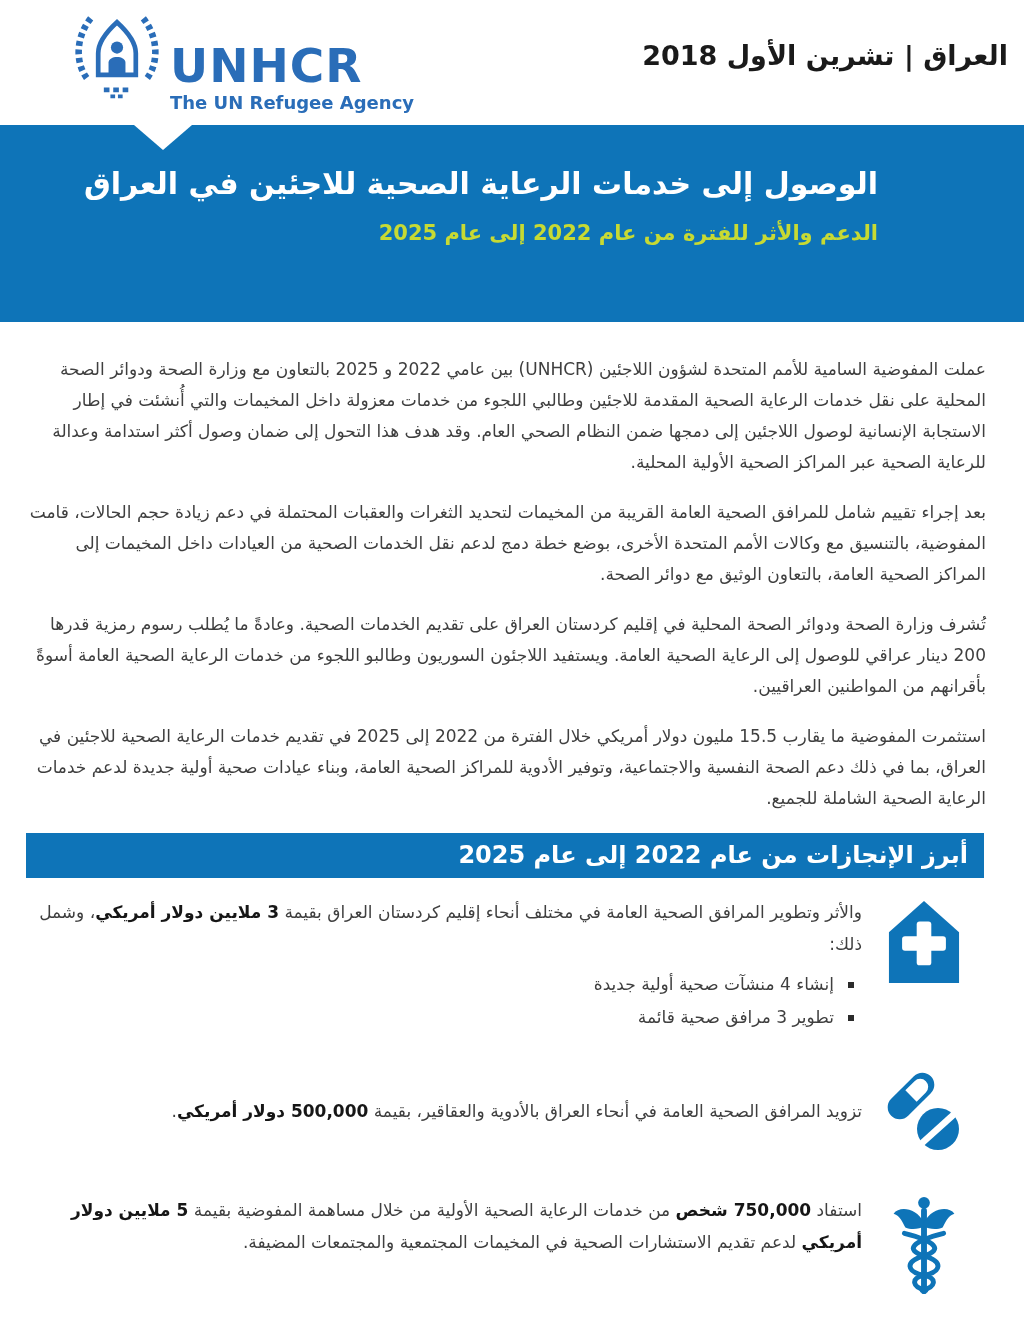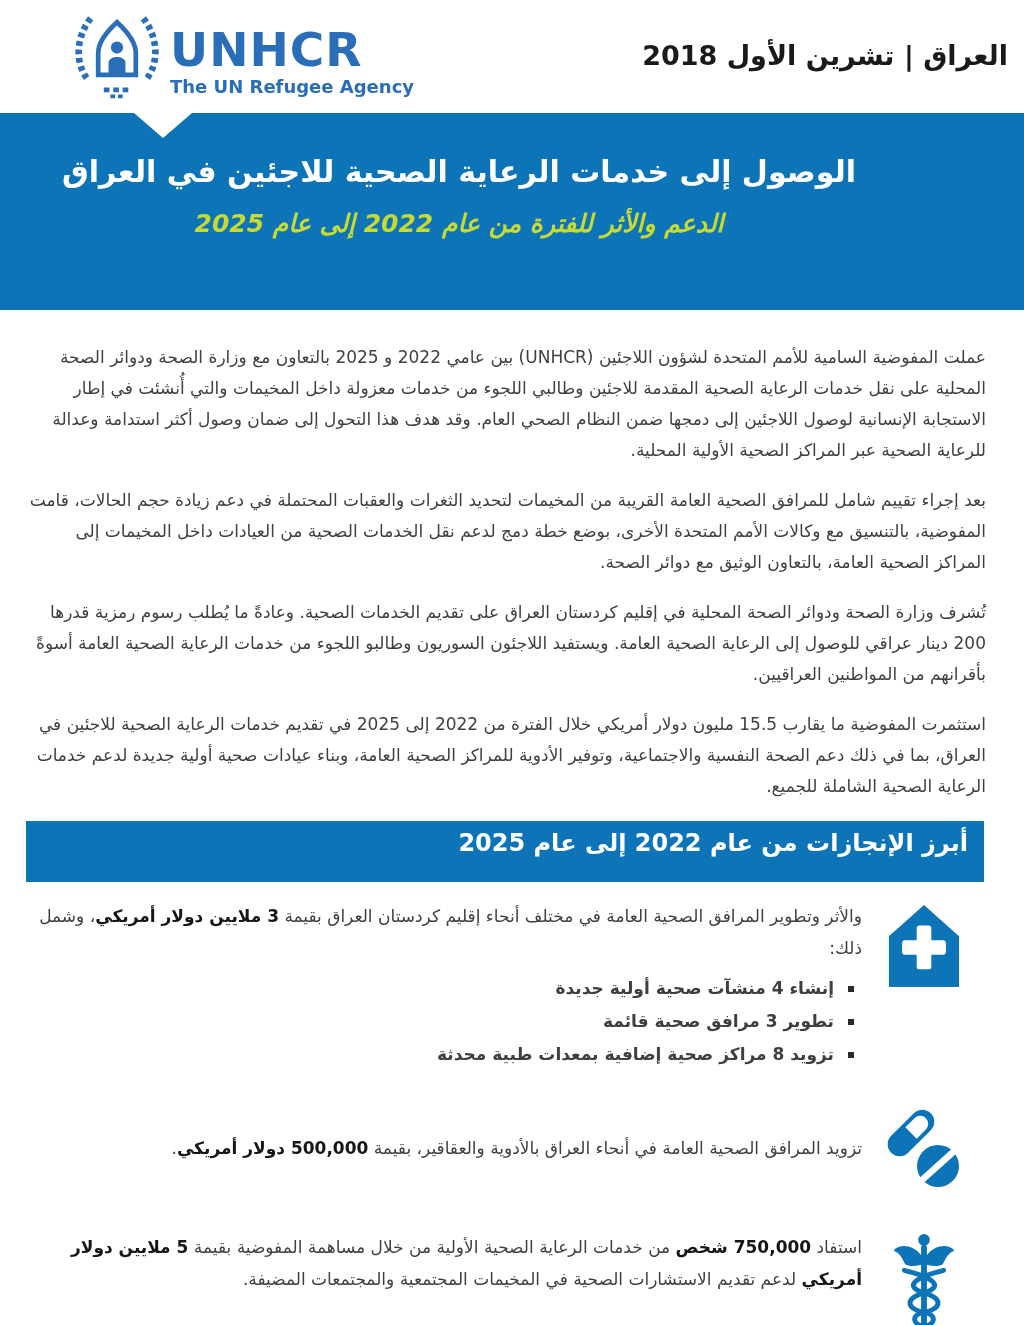--- a/index.html
+++ b/index.html
@@ -13,48 +13,48 @@
   body{
     width:1024px;height:1325px;background:#ffffff;
     font-family:"DejaVu Sans", sans-serif;
     overflow:hidden;position:relative;
   }
   
   .header{position:relative;height:113px;background:#fff;}
   .logo{position:absolute;left:70px;top:10px;display:flex;align-items:flex-start;}
   .emblem{width:94px;height:92px;display:block;}
   .logo-textcol{margin-left:6px;color:var(--logo-blue);}
-  .logo-name{font-size:47px;font-weight:bold;letter-spacing:1px;line-height:1;margin-top:16px;}
+  .logo-name{font-size:47px;font-weight:bold;letter-spacing:1px;line-height:1;margin-top:32px;}
   .logo-tagline{font-size:18px;font-weight:bold;margin-top:3px;}
   .edition{position:absolute;right:16px;top:40px;direction:rtl;
     font-size:27px;font-weight:bold;color:#1a1a1a;}
   
   .banner{position:relative;height:197px;background:var(--blue);
-    direction:rtl;text-align:center;padding:40px 146px 0 40px;}
+    direction:rtl;text-align:right;padding:40px 146px 0 40px;margin-top:12px;}
   .banner .notch{position:absolute;top:0;left:134px;width:0;height:0;
     border-left:29px solid transparent;border-right:29px solid transparent;
     border-top:25px solid #ffffff;}
   .banner-title{margin:0 0 18px 0;color:#ffffff;font-size:30px;font-weight:bold;line-height:1.25;}
-  .banner-subtitle{margin:0;color:var(--yellow);font-size:25px;font-weight:bold;font-style:italic;}
+  .banner-subtitle{margin:0;color:var(--yellow);font-size:21px;font-weight:bold;}
   
   .content{padding:32px 38px 0 24px;direction:rtl;}
   .intro p{margin:0 0 19px 0;font-size:17px;line-height:31px;
     color:var(--body-text);text-align:right;}
-  .section-bar{margin:12px 2px 18px 2px;height:61px;line-height:45px;background:var(--blue);
+  .section-bar{margin:12px 2px 18px 2px;height:45px;line-height:45px;background:var(--blue);
     color:#ffffff;font-size:24px;font-weight:bold;padding:0 16px;text-align:right;}
   
   .ach{display:flex;direction:rtl;margin-top:18px;}
   .ach-center{align-items:center;}
   .ach-icon{flex:0 0 124px;display:flex;justify-content:center;align-items:flex-start;padding-top:2px;}
   .ach-center .ach-icon{align-items:center;padding-top:0;}
   .ach-body{flex:1;font-size:17px;line-height:32px;color:var(--body-text);text-align:right;padding-left:14px;}
   .ach-body b{color:#161616;font-weight:bold;}
   .ach-text{margin:0;}
   .ach ul{list-style:none;margin:8px 0 0 0;padding:0;}
-  .ach li{position:relative;padding-right:28px;line-height:33px;font-weight:bold;}
+  .ach li{position:relative;padding-right:28px;line-height:33px;}
   .ach li::before{content:"";position:absolute;right:8px;top:14px;width:6px;height:6px;background:#2b2b2b;}
   .m2{margin-top:34px;}
   .m3{margin-top:40px;justify-content:center;}
   svg .b{fill:var(--blue);}
   svg .lb{fill:none;stroke:var(--logo-blue);}
 </style>
 </head>
 <body>
 
 <div class="page">
@@ -101,21 +101,20 @@
           <path class="b" d="M38 2 L74 34 V86 H2 V34 Z"></path>
           <rect x="30.5" y="23" width="15" height="45" rx="3" fill="#fff"></rect>
           <rect x="15.5" y="38" width="45" height="15" rx="3" fill="#fff"></rect>
         </svg>
       </div>
       <div class="ach-body">
         <p class="ach-text"><span>والأثر وتطوير المرافق الصحية العامة في مختلف أنحاء إقليم كردستان العراق بقيمة </span><b>3 ملايين دولار أمريكي</b><span>، وشمل ذلك:</span></p>
         <ul>
           <li>إنشاء 4 منشآت صحية أولية جديدة</li>
           <li>تطوير 3 مرافق صحية قائمة</li>
-          <li>تزويد 8 مراكز صحية إضافية بمعدات طبية محدثة</li>
         </ul>
       </div>
     </div>
 
     <div class="ach ach-center m2">
       <div class="ach-icon">
         <svg width="86" height="86" viewBox="0 0 86 86">
           <g transform="rotate(-45 30 28)">
             <rect x="2" y="16" width="56" height="24" rx="12" class="b"></rect>
             <path d="M30 20 h13 a8 8 0 0 1 0 16 h-13 z" fill="#fff"></path>

